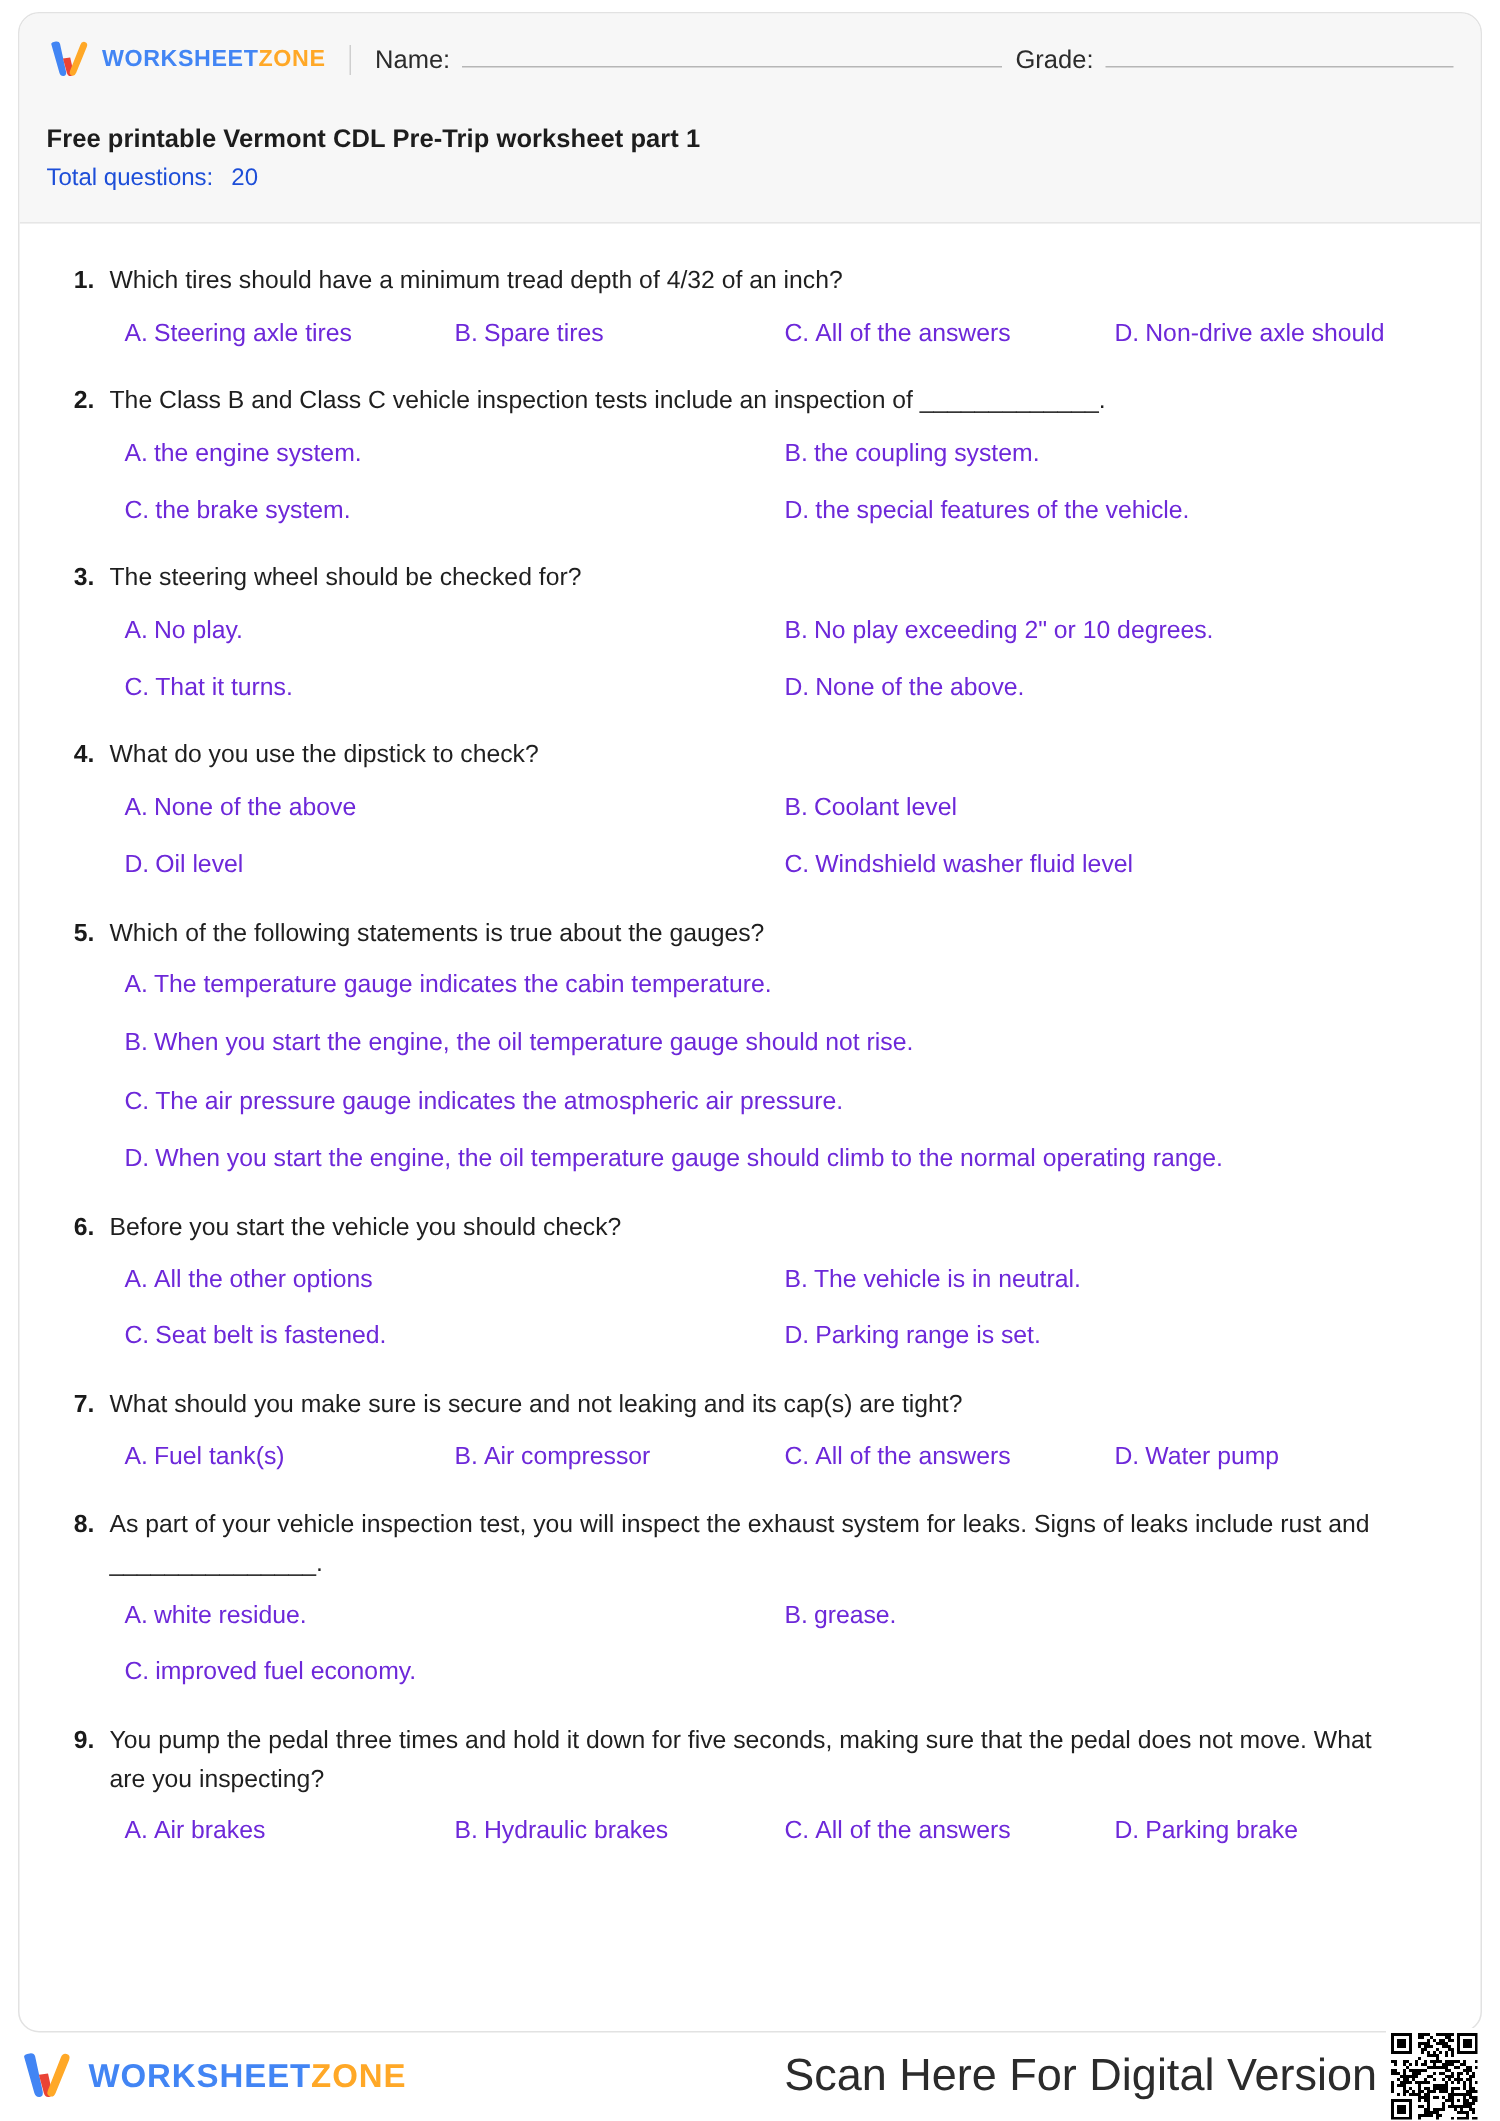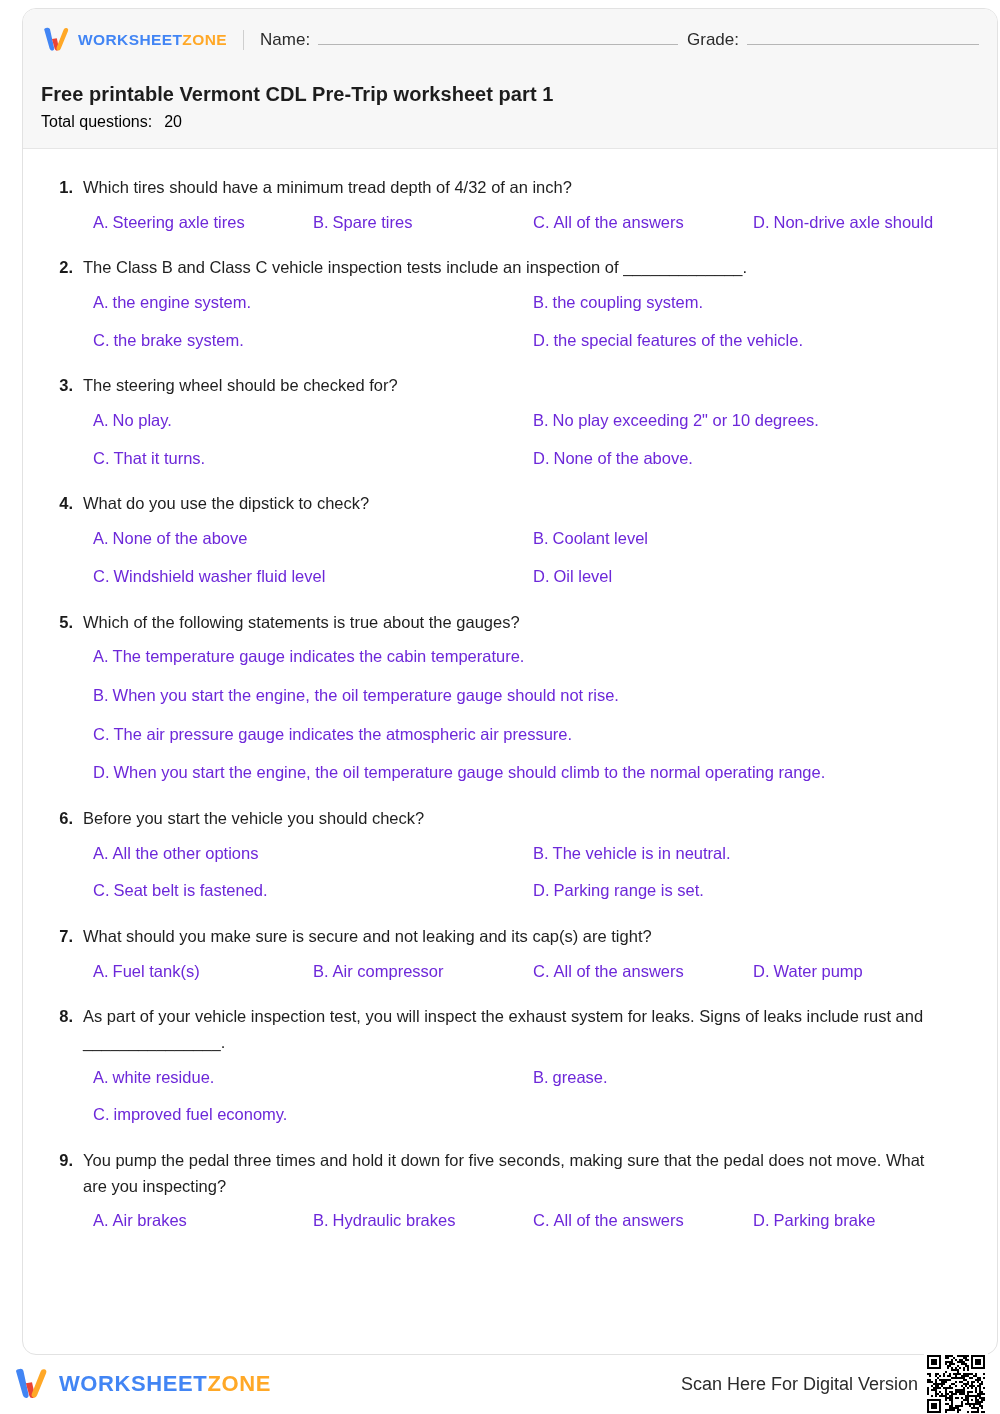--- a/index.html
+++ b/index.html
@@ -9,21 +9,21 @@
     height: 1414px;
     background: #ffffff;
     font-family: "Liberation Sans", sans-serif;
     -webkit-font-smoothing: antialiased;
   }
 
   .page {
     position: relative;
     width: 1000px;
     height: 1414px;
-    padding: 8px 12px 0 22px;
+    padding: 8px 12px 0 12px;
   }
 
   
   .card {
     width: 976px;
     height: 1347px;
     border: 1px solid #e2e2e2;
     border-radius: 14px;
     background: #ffffff;
     overflow: hidden;
@@ -90,29 +90,29 @@
     height: 14px;
     margin-left: 8px;
   }
   .rule-name  { width: 360px; }
   .rule-grade { width: 232px; }
 
   .spacer-flex { flex: 1 1 auto; }
 
   .head-title {
     margin-top: 26px;
-    font-size: 20px;
+    font-size: 17px;
     font-weight: 700;
     color: #1d1d1d;
     letter-spacing: 0.05px;
   }
   .head-total {
     margin-top: 7px;
     font-size: 16px;
-    color: #000000;
+    color: #1d4ed8;
   }
   .head-total .count { margin-left: 12px; }
 
   
   .card-body {
     padding: 26px 22px 10px 22px;
   }
 
   .q {
     margin-bottom: 21px;
@@ -200,21 +200,21 @@
     letter-spacing: 0.6px;
   }
 
   .footer-right {
     margin-left: auto;
     display: flex;
     align-items: center;
     gap: 6px;
   }
   .scan-text {
-    font-size: 18px;
+    font-size: 30px;
     color: #2b2b2b;
     line-height: 1;
     white-space: nowrap;
   }
   .qr {
     width: 64px;
     height: 64px;
     display: block;
     background: #ffffff;
     padding: 3px;
@@ -302,22 +302,22 @@
           </div>
         </div>
         <div class="q">
           <div class="q-line">
             <div class="q-num">4.</div>
             <div class="q-text">What do you use the dipstick to check?</div>
           </div>
           <div class="opts cols2">
             <div class="opt"><span class="opt-key">A.</span><span>None of the above</span></div>
             <div class="opt"><span class="opt-key">B.</span><span>Coolant level</span></div>
+            <div class="opt"><span class="opt-key">D.</span><span>Oil level</span></div>
             <div class="opt"><span class="opt-key">C.</span><span>Windshield washer fluid level</span></div>
-            <div class="opt"><span class="opt-key">D.</span><span>Oil level</span></div>
           </div>
         </div>
         <div class="q">
           <div class="q-line">
             <div class="q-num">5.</div>
             <div class="q-text">Which of the following statements is true about the gauges?</div>
           </div>
           <div class="opts cols1">
             <div class="opt"><span class="opt-key">A.</span><span>The temperature gauge indicates the cabin temperature.</span></div>
             <div class="opt"><span class="opt-key">B.</span><span>When you start the engine, the oil temperature gauge should not rise.</span></div>

